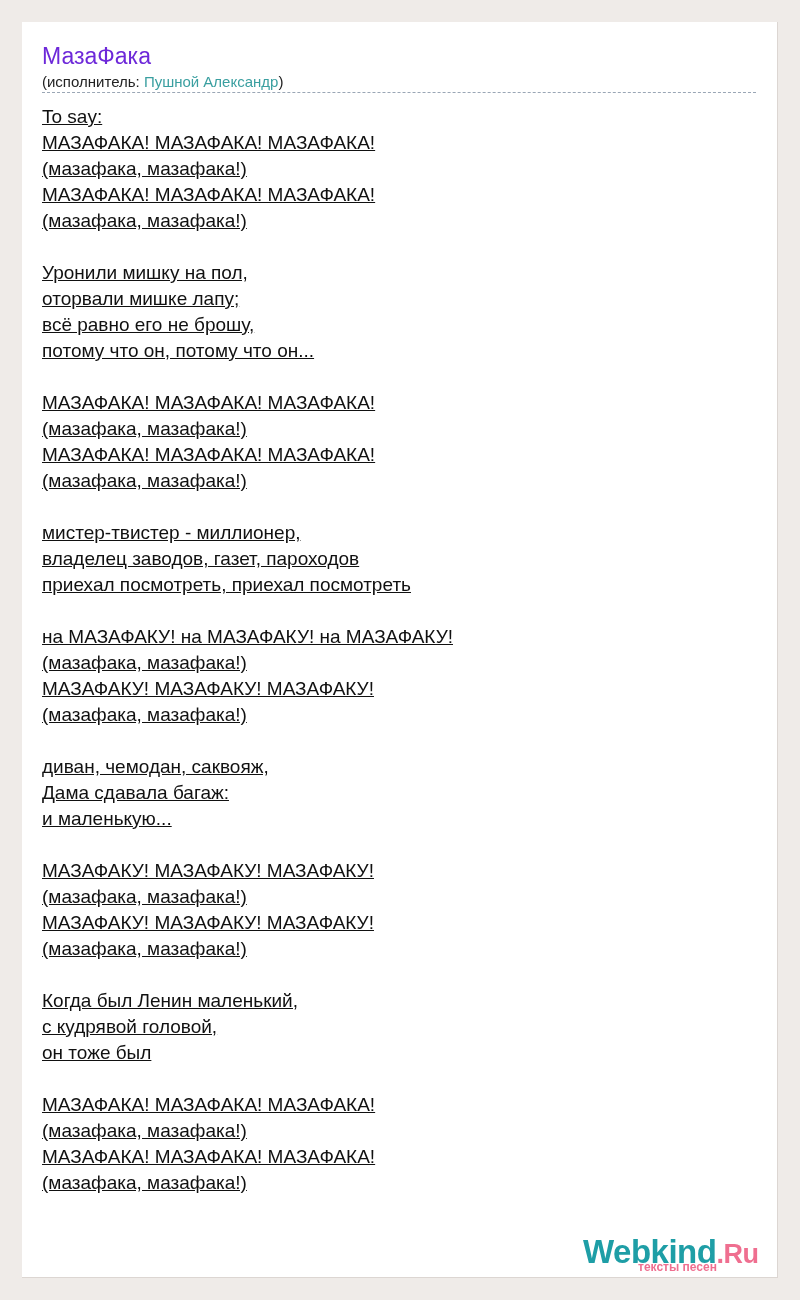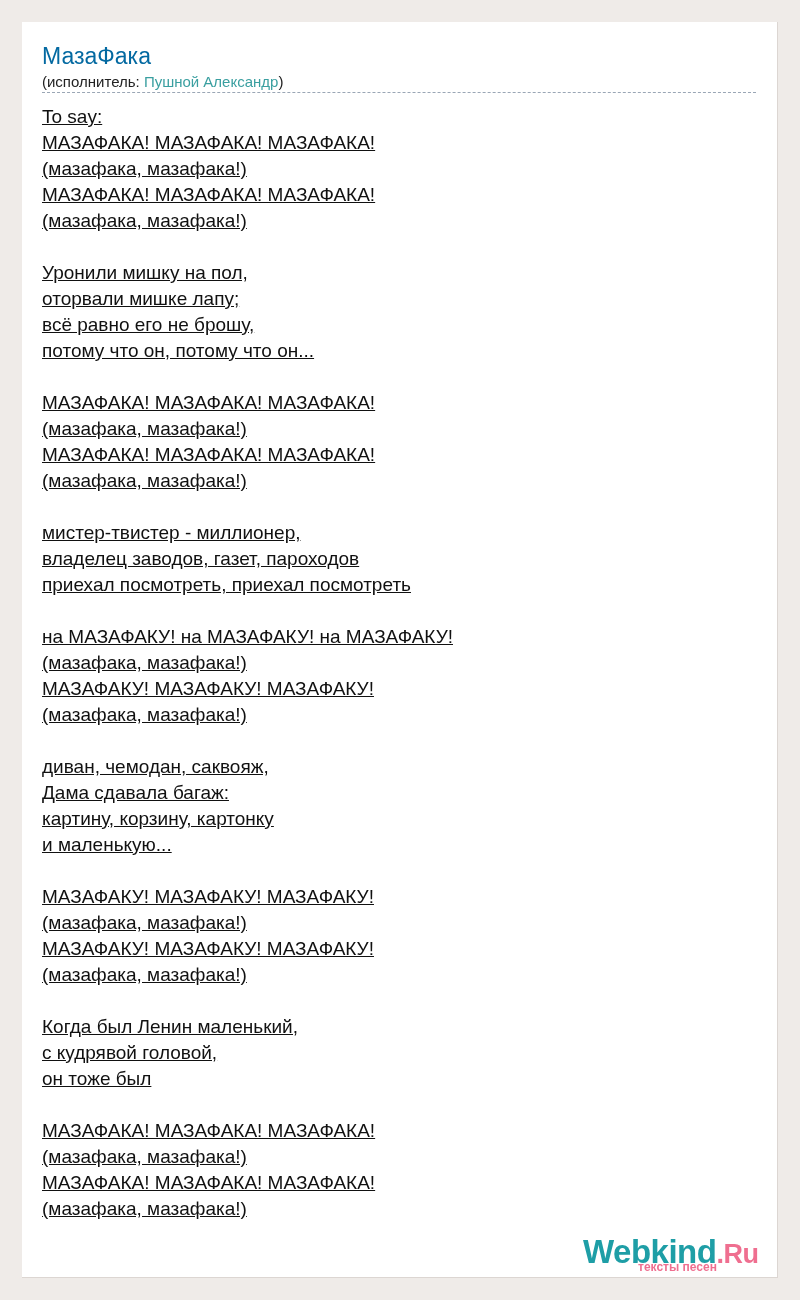--- a/index.html
+++ b/index.html
@@ -23,21 +23,21 @@
       background: #ffffff;
       border-right: 1px solid #dcd6d2;
       border-bottom: 1px solid #dcd6d2;
       box-sizing: border-box;
     }
     .song-title {
       position: absolute;
       left: 20px;
       top: 20px;
       font-size: 23px;
-      color: #0369a1;
+      color: #6d28d9;
       line-height: 28px;
       margin: 0;
       font-weight: normal;
     }
     .artist-line {
       position: absolute;
       left: 20px;
       top: 51px;
       font-size: 15px;
       color: #222222;
@@ -130,21 +130,20 @@
     <span class="lyric-line">владелец заводов, газет, пароходов</span>
     <span class="lyric-line">приехал посмотреть, приехал посмотреть</span>
     <span class="lyric-line"></span>
     <span class="lyric-line">на МАЗАФАКУ! на МАЗАФАКУ! на МАЗАФАКУ!</span>
     <span class="lyric-line">(мазафака, мазафака!)</span>
     <span class="lyric-line">МАЗАФАКУ! МАЗАФАКУ! МАЗАФАКУ!</span>
     <span class="lyric-line">(мазафака, мазафака!)</span>
     <span class="lyric-line"></span>
     <span class="lyric-line">диван, чемодан, саквояж,</span>
     <span class="lyric-line">Дама сдавала багаж:</span>
-    <span class="lyric-line">картину, корзину, картонку</span>
     <span class="lyric-line">и маленькую...</span>
     <span class="lyric-line"></span>
     <span class="lyric-line">МАЗАФАКУ! МАЗАФАКУ! МАЗАФАКУ!</span>
     <span class="lyric-line">(мазафака, мазафака!)</span>
     <span class="lyric-line">МАЗАФАКУ! МАЗАФАКУ! МАЗАФАКУ!</span>
     <span class="lyric-line">(мазафака, мазафака!)</span>
     <span class="lyric-line"></span>
     <span class="lyric-line">Когда был Ленин маленький,</span>
     <span class="lyric-line">с кудрявой головой,</span>
     <span class="lyric-line">он тоже был</span>

